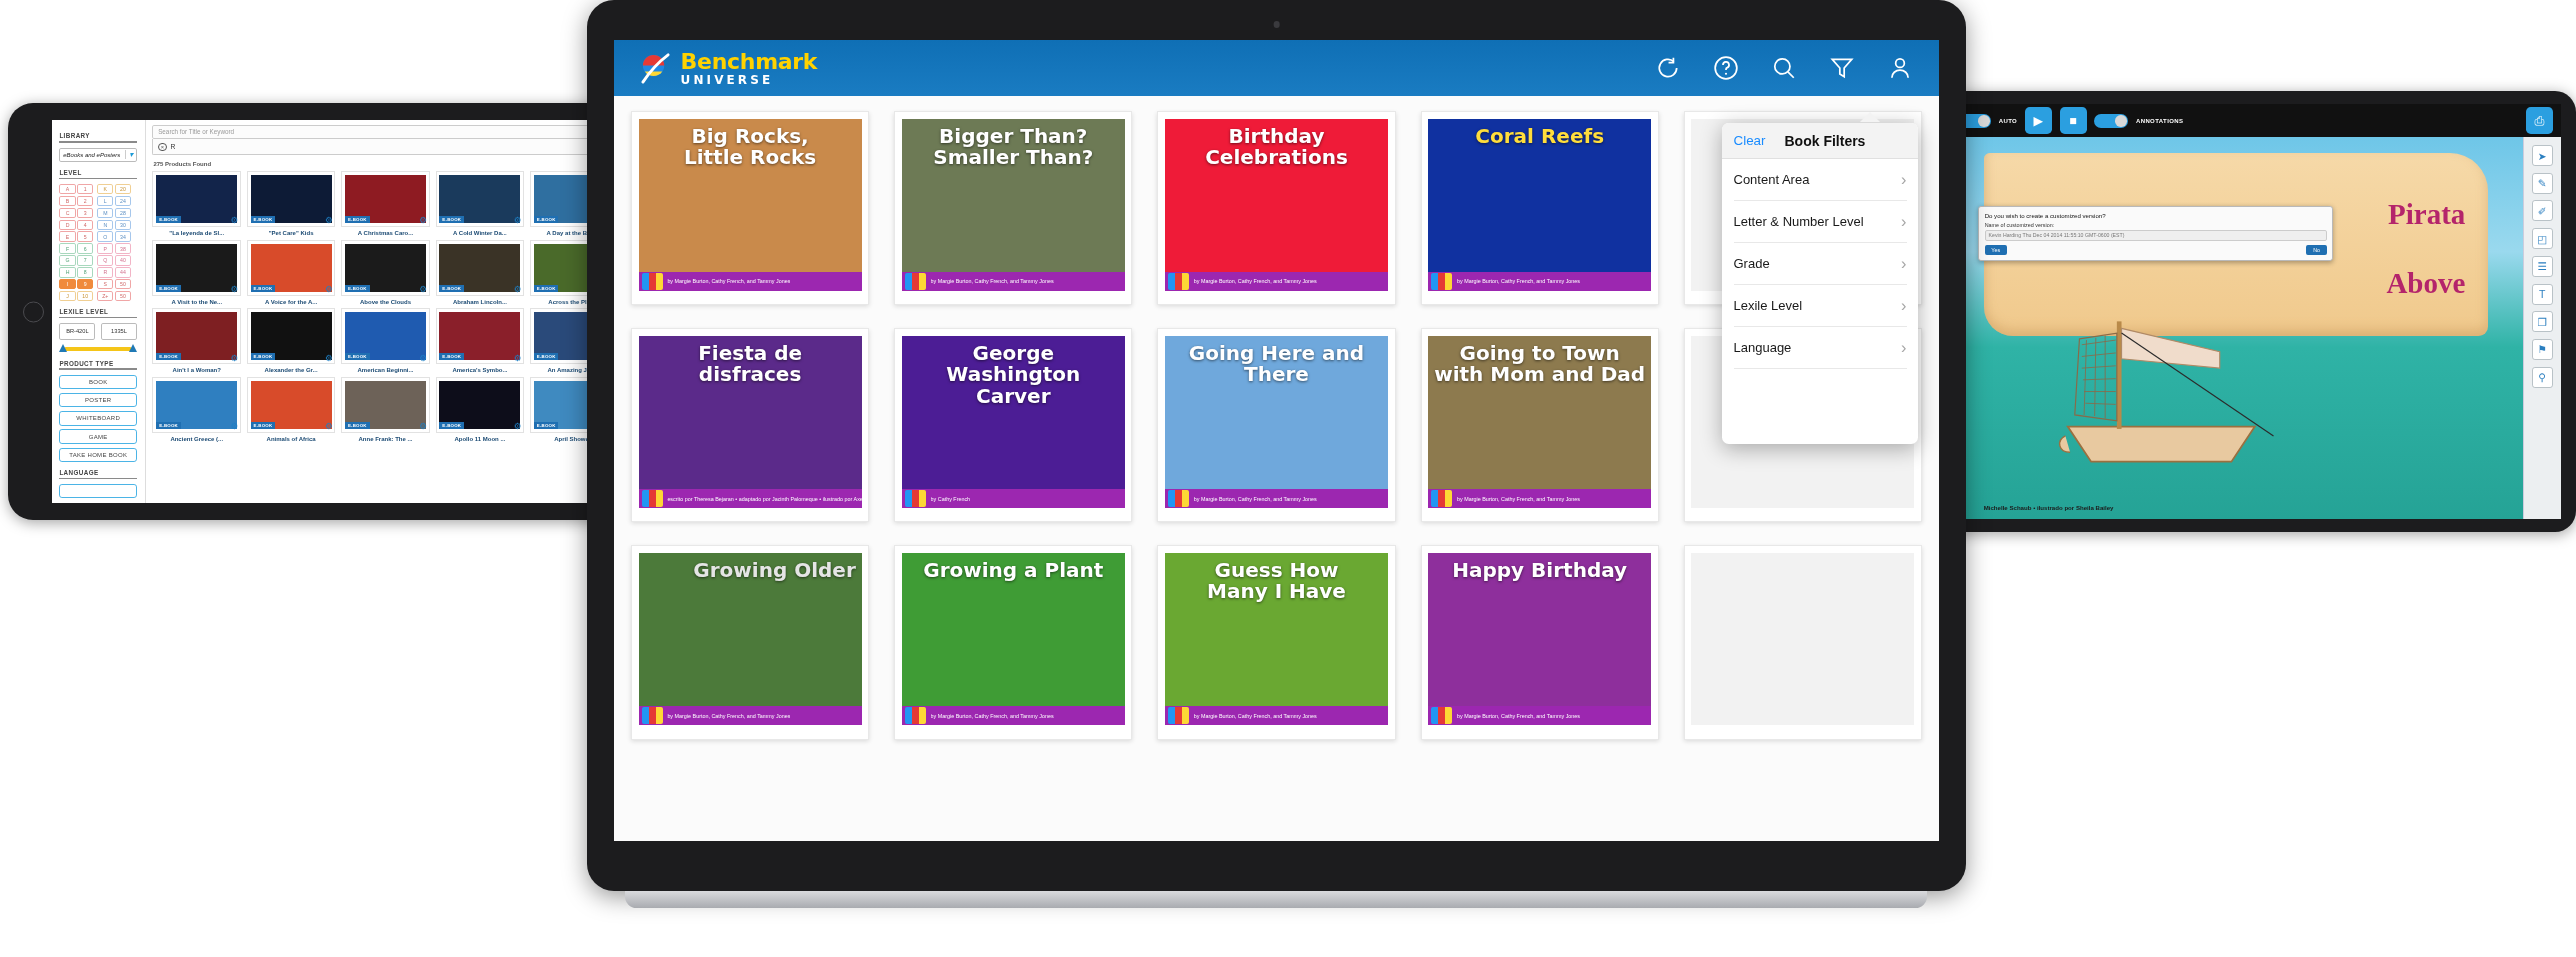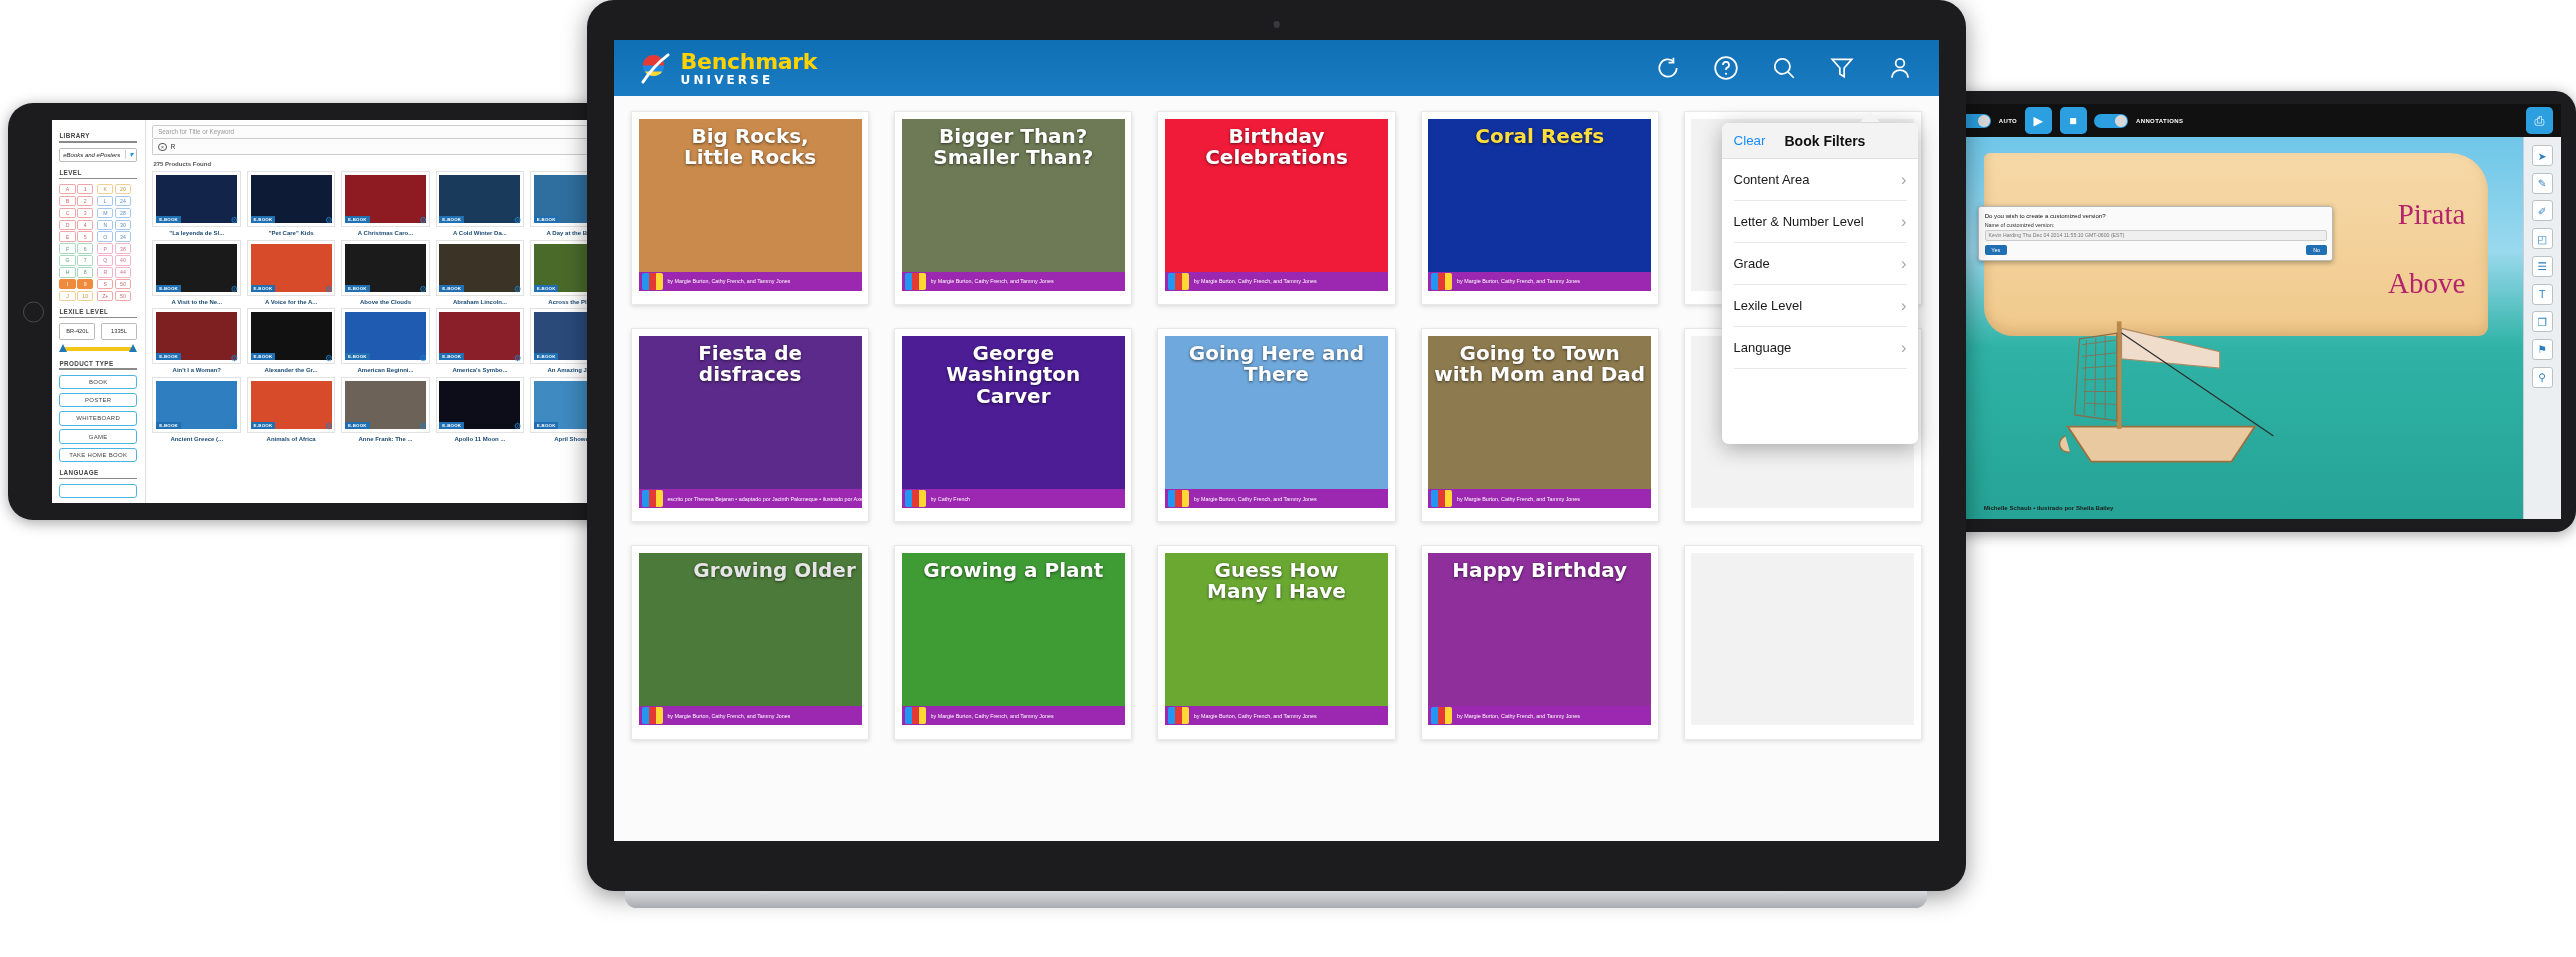--- a/index.html
+++ b/index.html
@@ -100,21 +100,21 @@
                       border-radius: 50%; background: #d8d8d8; }
   .tb-tglabel { font-size: 6px; color: #fff; font-weight: 700; letter-spacing: 0.4px; }
   .tb-sqbtn { width: 27px; height: 27px; border-radius: 4.8px; background: #2b9fe0;
               display: flex; align-items: center; justify-content: center; color: #fff; font-size: 12.4px; }
   .tb-page { position: absolute; left: 0; right: 38px; top: 33px; bottom: 0;
              background: linear-gradient(#6ec6e8 0%, #9ad9ee 30%, #2fb3a6 55%, #25a396 100%); overflow: hidden; }
   .tb-parch { position: absolute; left: 6%; top: 4%; width: 88%; height: 48%;
               background: linear-gradient(#f6d9a8, #f0c98c); border-radius: 5.7px 38px 9.6px 29px;
               box-shadow: inset 0 -5.7px 11.5px rgba(190,140,80,.4); }
   .tb-title-1, .tb-title-2 { position: absolute; right: 10%; color: #b4246b;
-                             font-family: "Liberation Serif", serif; font-weight: 400; }
+                             font-family: "Liberation Serif", serif; font-weight: 700; }
   .tb-title-1 { top: 16%; font-size: 29px; }
   .tb-title-2 { top: 34%; font-size: 29px; }
   .tb-dialog { position: absolute; left: 5%; top: 18%; width: 62%; background: #fafafa;
                border: 1px solid #b9b9b9; border-radius: 2.9px; padding: 4.8px 5.7px;
                box-shadow: 0 1.9px 4.8px rgba(0,0,0,.3); }
   .tb-dlg-q { font-size: 6.1px; color: #111; }
   .tb-dlg-l { font-size: 5.4px; color: #333; margin-top: 2.9px; }
   .tb-dlg-in { margin-top: 1.9px; border: 1px solid #ccc; background: #efefef;
                font-size: 5.2px; color: #777; padding: 1.9px 2.9px; border-radius: 1.9px; }
   .tb-dlg-btns { display: flex; justify-content: space-between; margin-top: 3.8px; }

